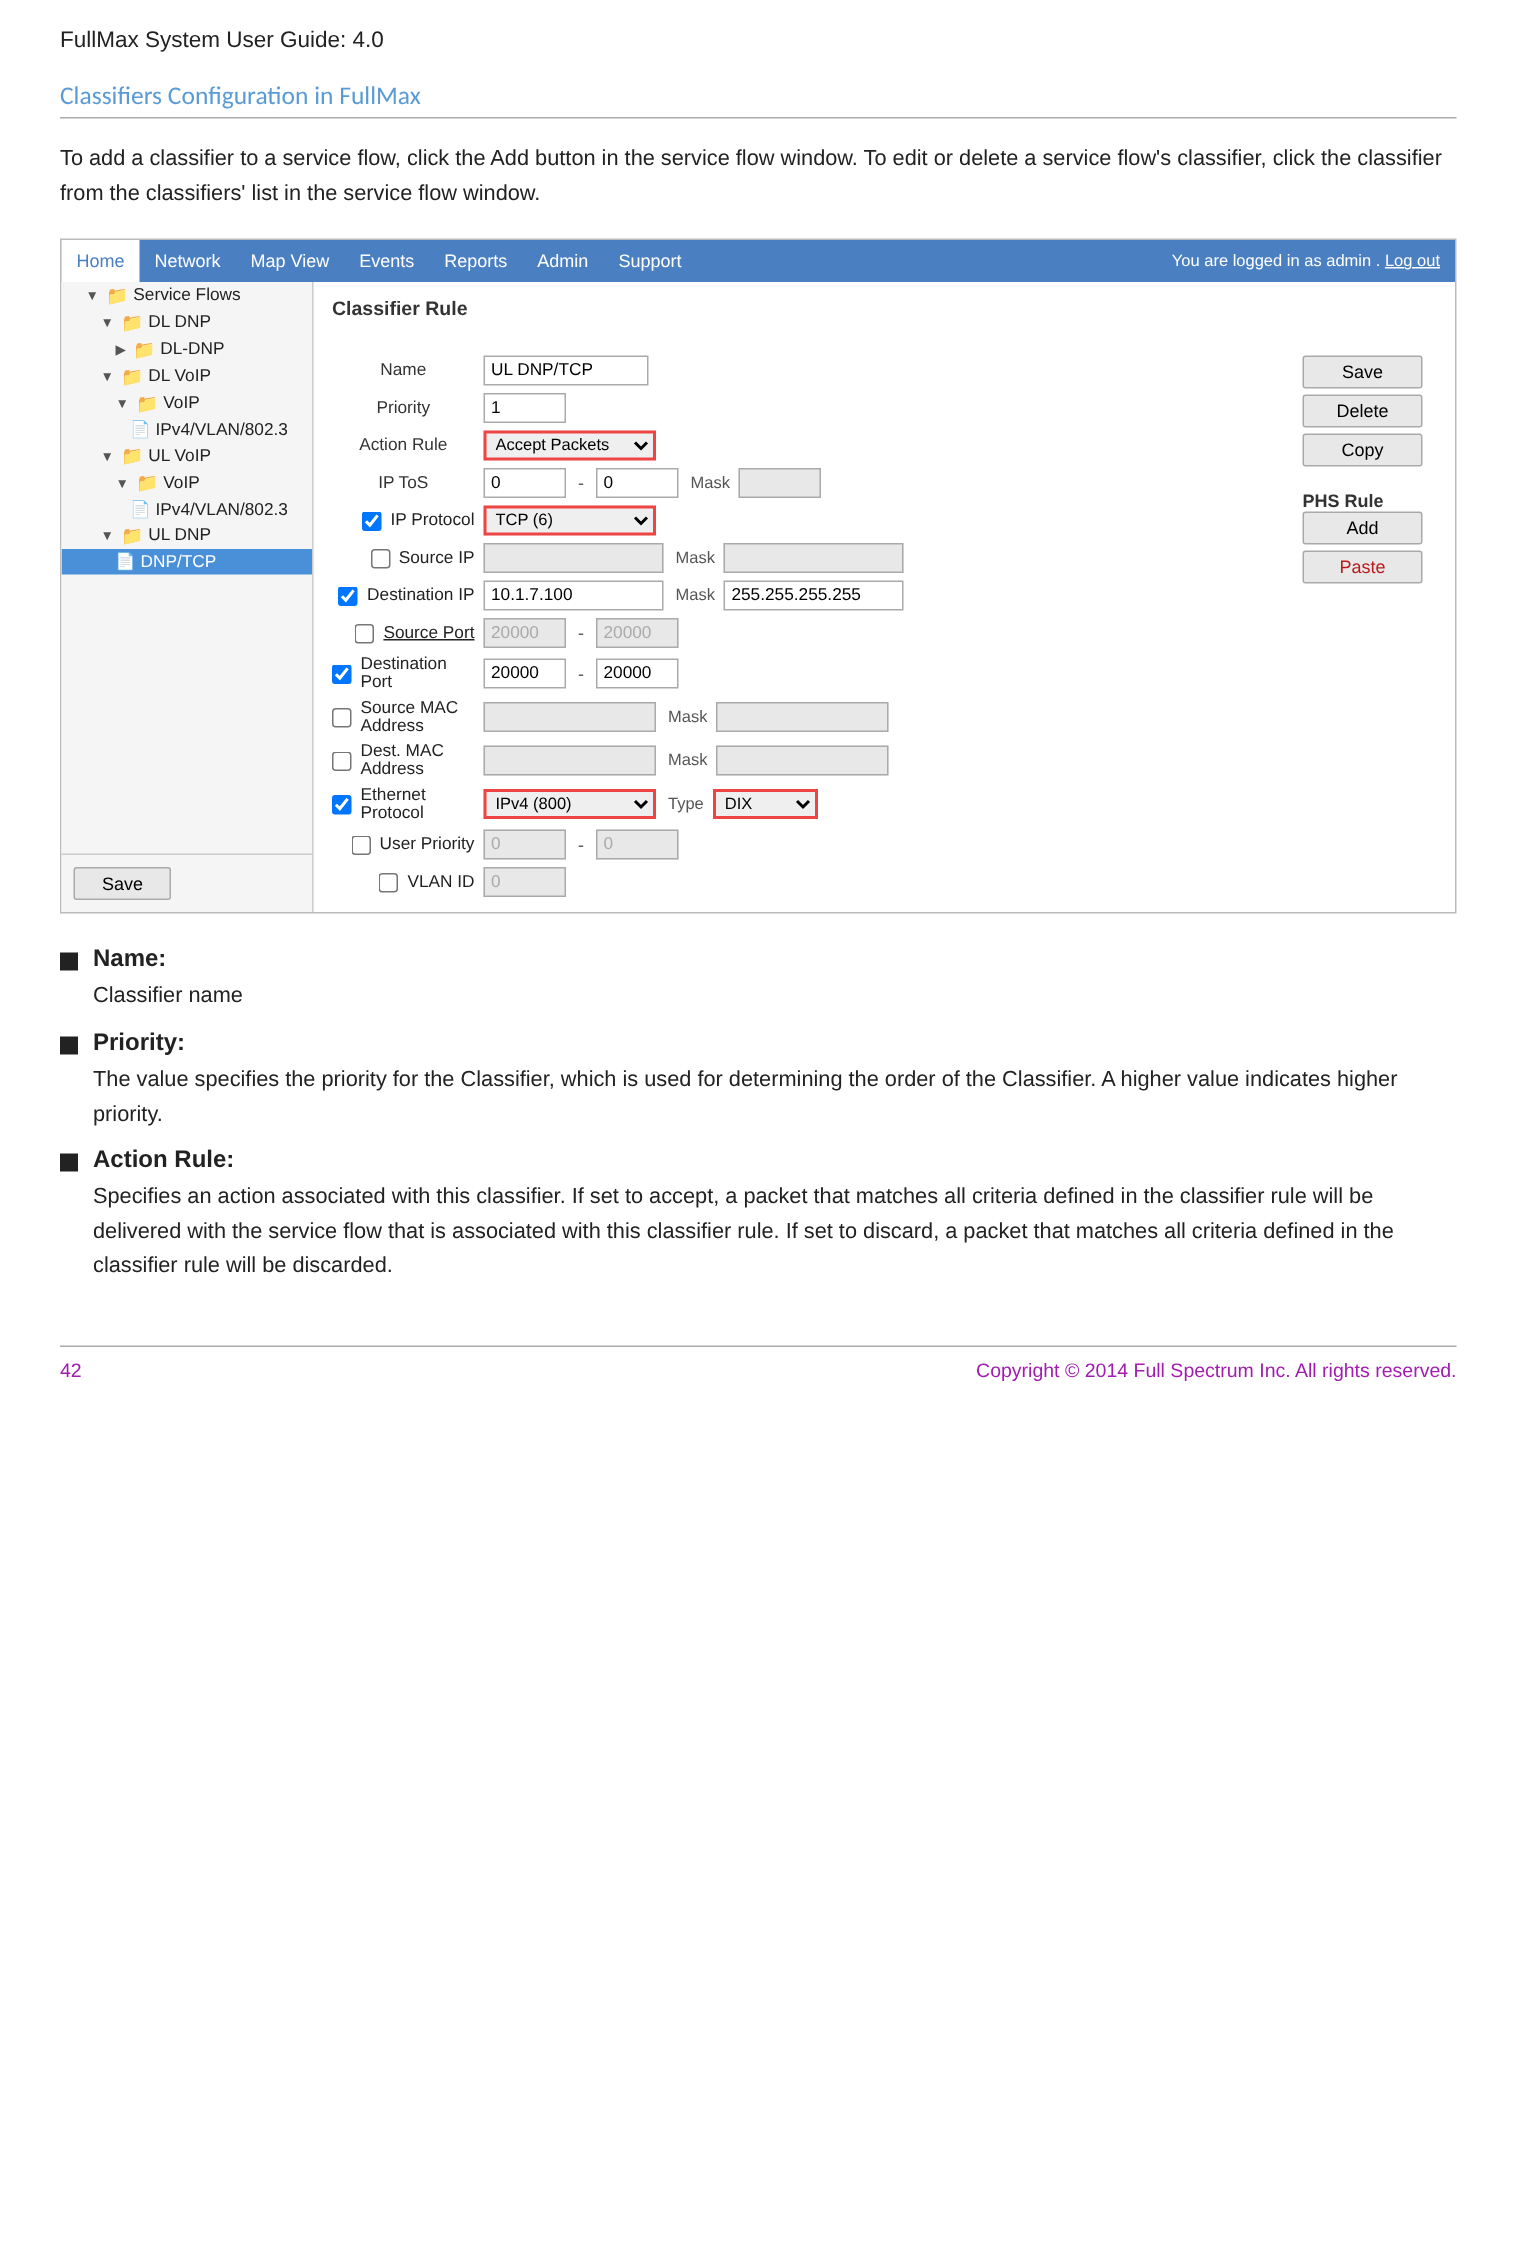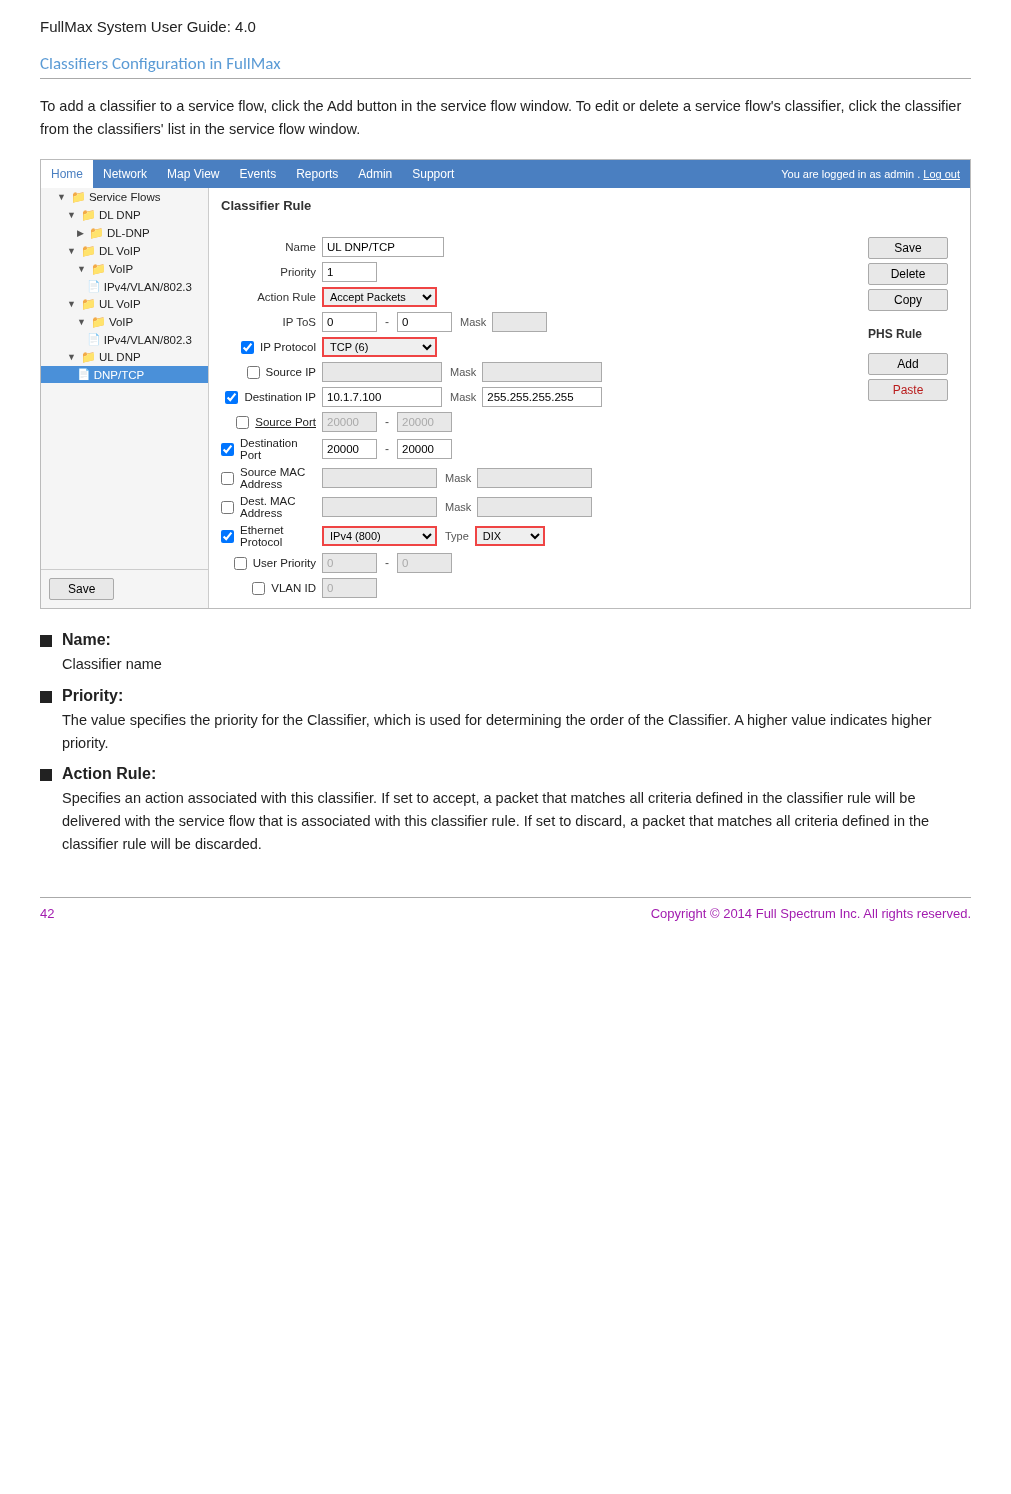--- a/index.html
+++ b/index.html
@@ -138,33 +138,33 @@
 
     
     .form-row {
       display: flex;
       align-items: center;
       margin-bottom: 5px;
       gap: 6px;
     }
     .form-label {
       width: 95px;
-      text-align: right;
+      text-align: center;
       font-size: 11.5px;
       color: #333;
       flex-shrink: 0;
     }
     .form-input {
       border: 1px solid #aaa;
       padding: 2px 4px;
       font-size: 11.5px;
       height: 20px;
     }
     .form-input-sm { width: 55px; }
-    .form-input-md { width: 122px; }
+    .form-input-md { width: 110px; }
     .form-select {
       border: 2px solid #ef4444;
       padding: 1px 2px;
       font-size: 11px;
       height: 20px;
     }
     .form-select-md { width: 115px; }
     .form-select-sm { width: 70px; }
     .form-checkbox { margin-right: 2px; }
     .mask-label {
@@ -174,21 +174,21 @@
     }
     .dash-sep { font-size: 12px; color: #555; margin: 0 2px; }
     .ip-input { width: 120px; }
     .phs-section {
       margin-top: 12px;
     }
     .phs-title {
       font-size: 12px;
       font-weight: bold;
       color: #333;
-      margin-bottom: 12px;
+      margin-bottom: 0;
     }
     .greyed { background: #e8e8e8; color: #b91c1c; }
 
     
     .sidebar-wrapper {
       display: flex;
       flex-direction: column;
       width: 168px;
       min-width: 168px;
       border-right: 1px solid #ccc;

